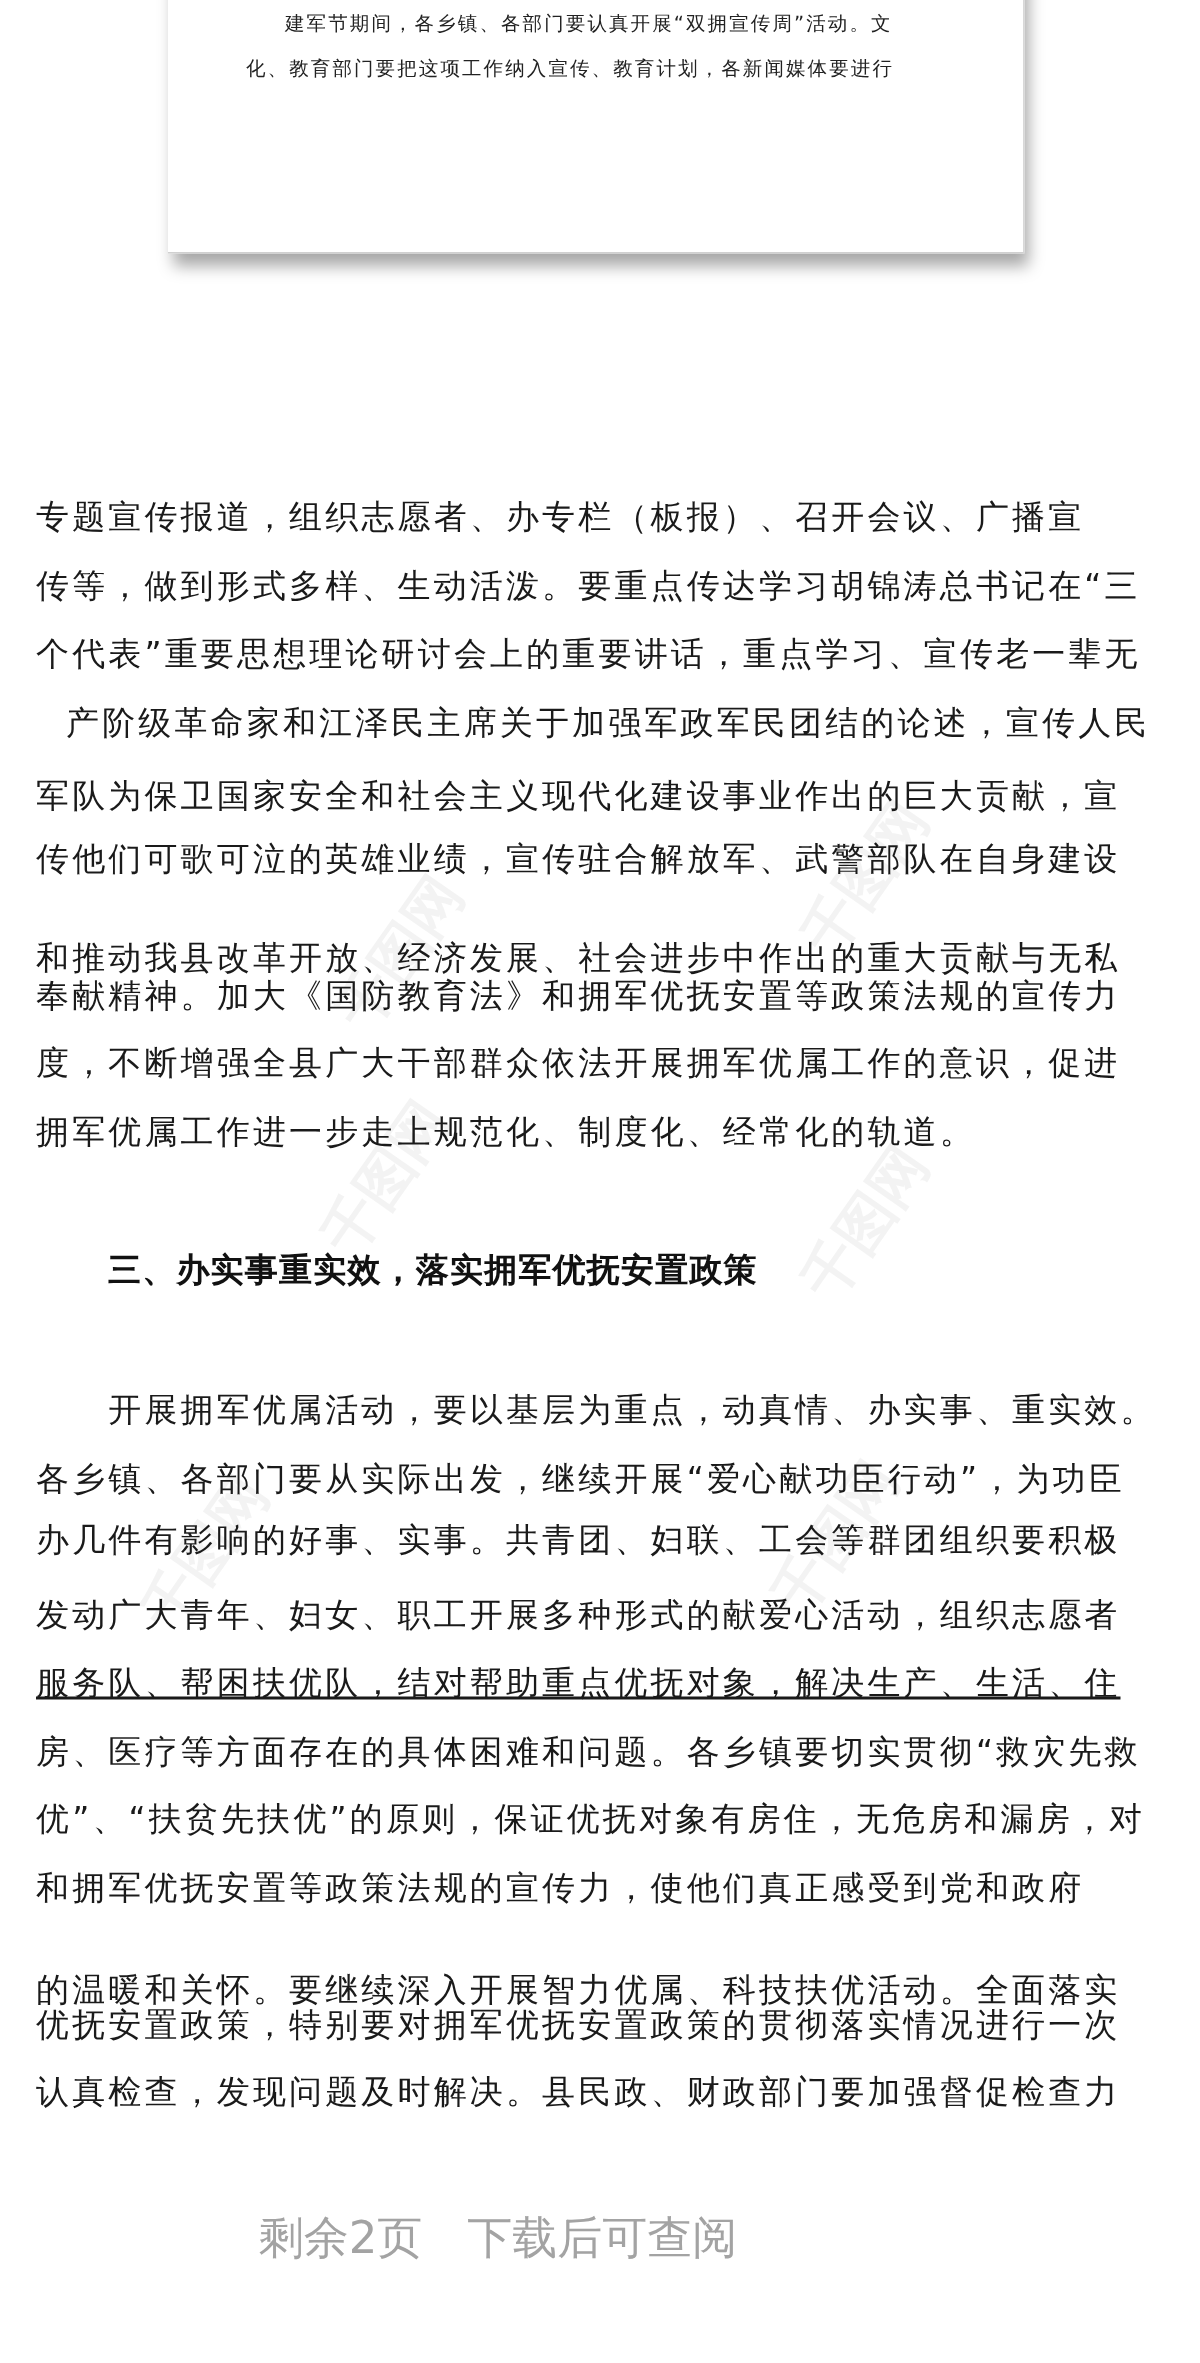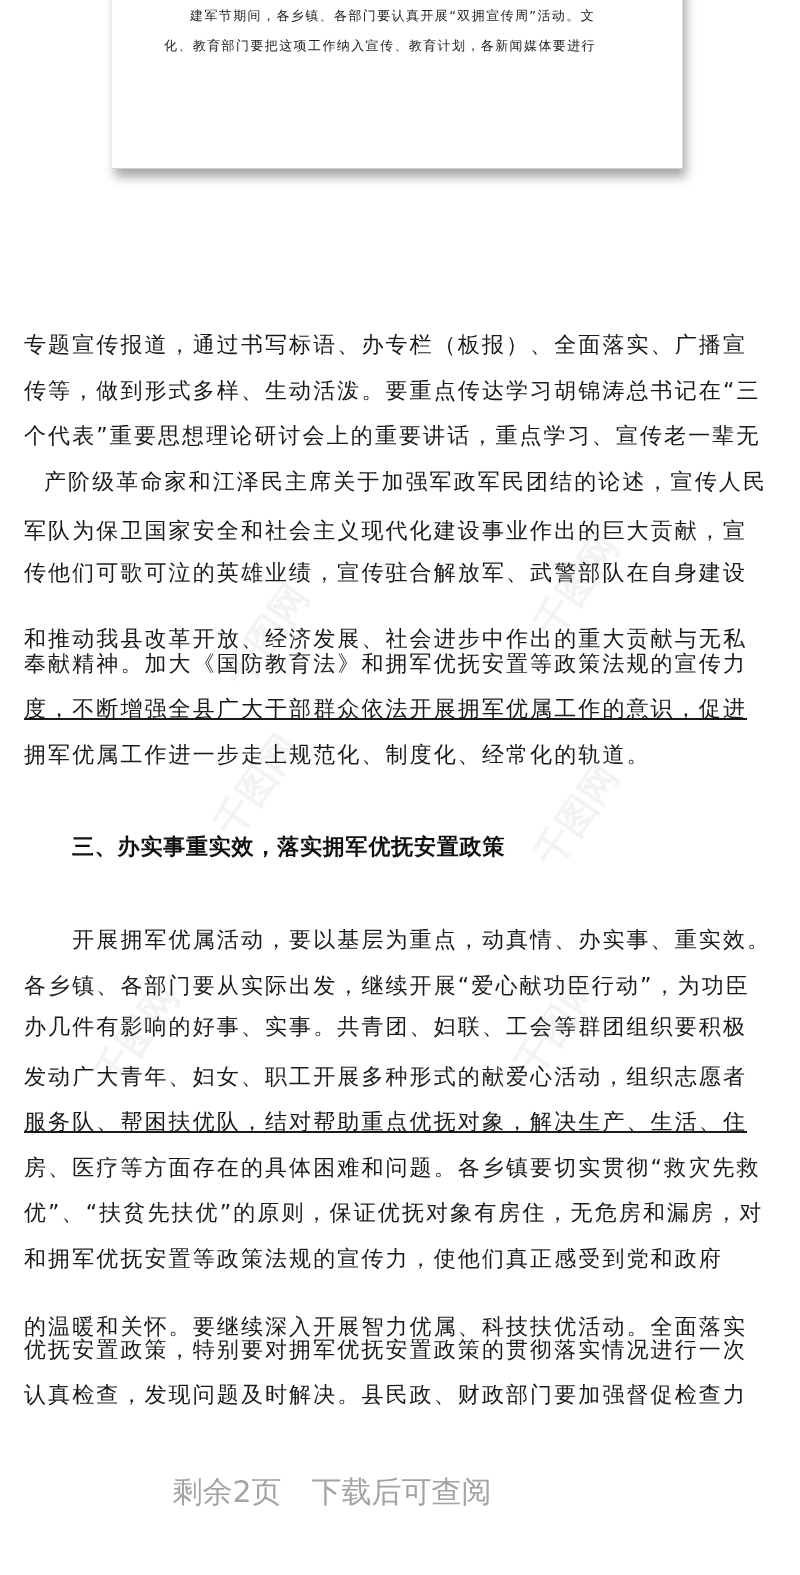--- a/index.html
+++ b/index.html
@@ -89,29 +89,29 @@
 </div>
 
 <div class="watermark" style="left:520px; top:560px;">千图网</div>
 <div class="watermark" style="left:210px; top:610px;">千图网</div>
 <div class="watermark" style="left:200px; top:760px;">千图网</div>
 <div class="watermark" style="left:520px; top:790px;">千图网</div>
 <div class="watermark" style="left:80px; top:1010px;">千图网</div>
 <div class="watermark" style="left:500px; top:1000px;">千图网</div>
 
 <div class="body-text" style="top:330px;">
-  <div class="line" style="top:0px;">专题宣传报道，通过书写标语、办专栏（板报）、全面落实、广播宣</div>
+  <div class="line" style="top:0px;">专题宣传报道，组织志愿者、办专栏（板报）、召开会议、广播宣</div>
   <div class="line" style="top:45.5px;">传等，做到形式多样、生动活泼。要重点传达学习胡锦涛总书记在“三</div>
   <div class="line" style="top:91px;">个代表”重要思想理论研讨会上的重要讲话，重点学习、宣传老一辈无</div>
   <div class="line" style="top:136.5px;margin-left:20px;">产阶级革命家和江泽民主席关于加强军政军民团结的论述，宣传人民</div>
   <div class="line" style="top:186px;">军队为保卫国家安全和社会主义现代化建设事业作出的巨大贡献，宣</div>
   <div class="line" style="top:227.5px;">传他们可歌可泣的英雄业绩，宣传驻合解放军、武警部队在自身建设</div>
   <div class="line" style="top:273px;margin-top:21px;">和推动我县改革开放、经济发展、社会进步中作出的重大贡献与无私</div>
   <div class="line" style="top:318.5px;">奉献精神。加大《国防教育法》和拥军优抚安置等政策法规的宣传力</div>
-  <div class="line" style="top:364px;text-decoration:underline;">度，不断增强全县广大干部群众依法开展拥军优属工作的意识，促进</div>
+  <div class="line" style="top:364px;">度，不断增强全县广大干部群众依法开展拥军优属工作的意识，促进</div>
   <div class="line" style="top:409.5px;">拥军优属工作进一步走上规范化、制度化、经常化的轨道。</div>
 </div>
 
 <div class="heading">三、办实事重实效，落实拥军优抚安置政策</div>
 
 <div class="body-text" style="top:925px;">
   <div class="line" style="top:0px;">　　开展拥军优属活动，要以基层为重点，动真情、办实事、重实效。</div>
   <div class="line" style="top:45.5px;">各乡镇、各部门要从实际出发，继续开展“爱心献功臣行动”，为功臣</div>
   <div class="line" style="top:87px;text-align:right;">办几件有影响的好事、实事。共青团、妇联、工会等群团组织要积极</div>
   <div class="line" style="top:136.5px;">发动广大青年、妇女、职工开展多种形式的献爱心活动，组织志愿者</div>

